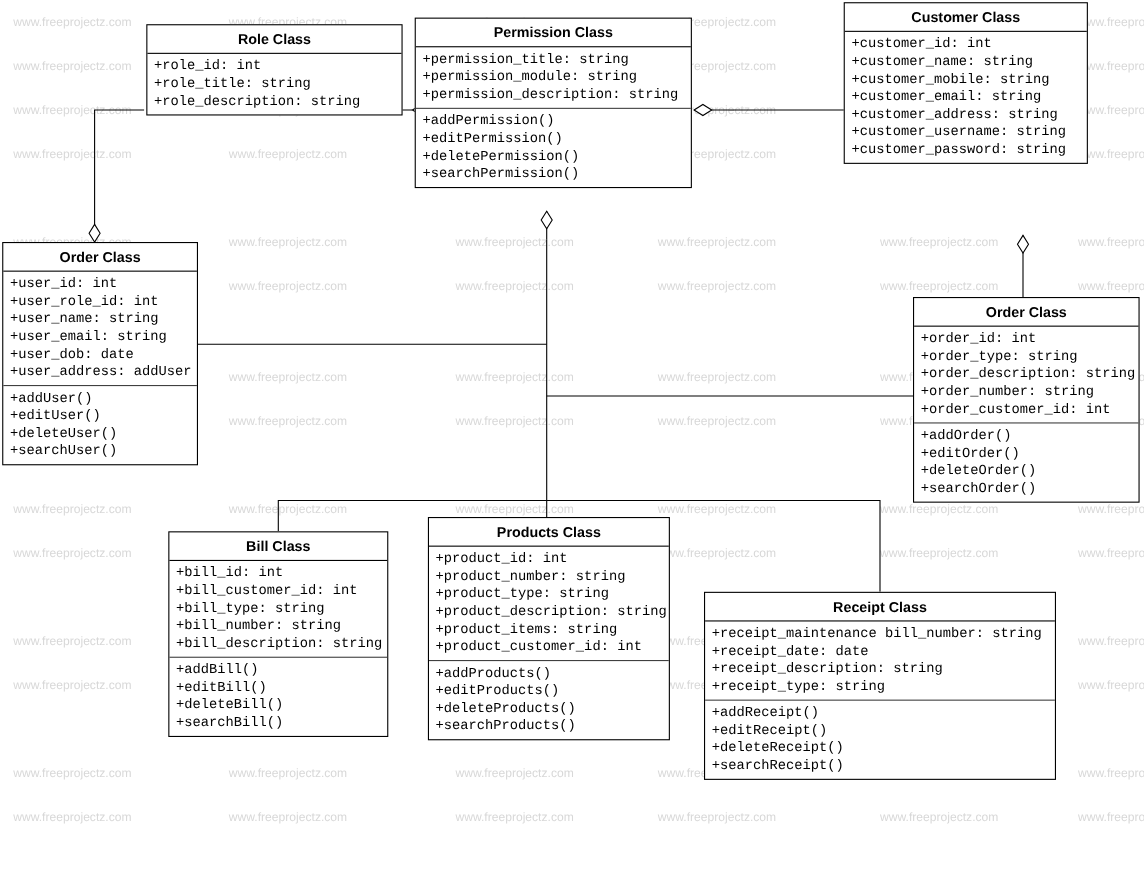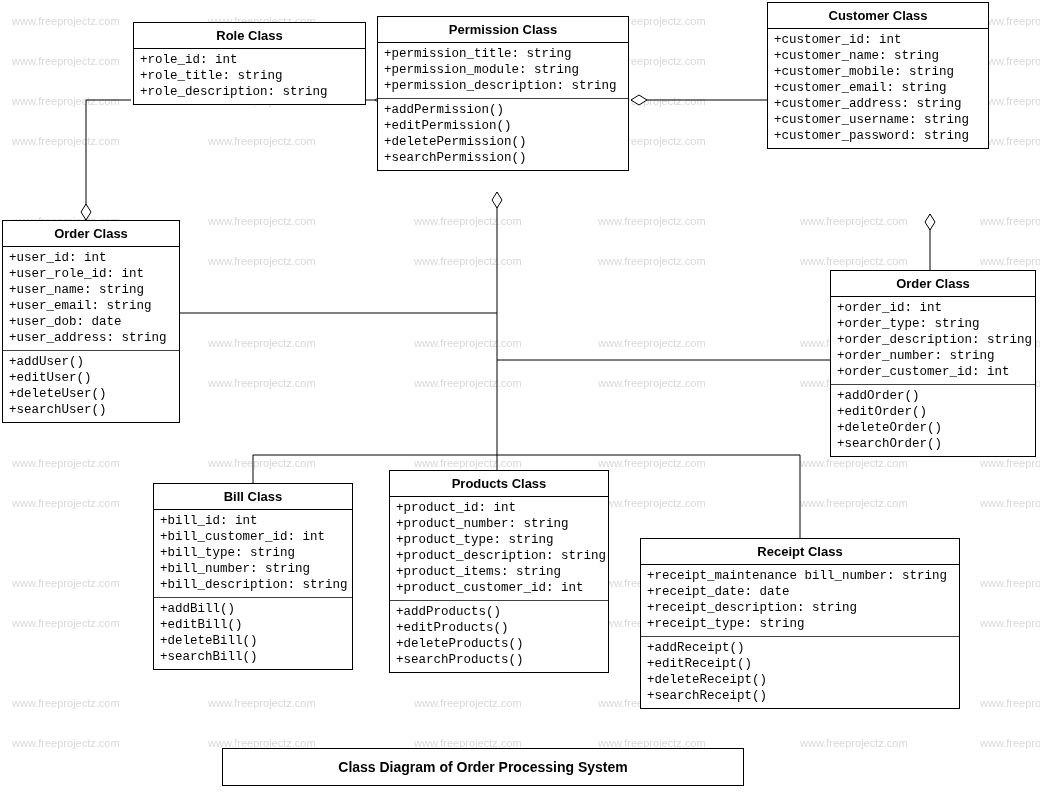--- a/index.html
+++ b/index.html
@@ -173,21 +173,21 @@
   </div>
 
   <div class="cls" style="left:2px;top:220px;width:178px">
     <div class="name">Order Class</div>
     <div class="sec">
         <div class="row">+user_id: int</div>
         <div class="row">+user_role_id: int</div>
         <div class="row">+user_name: string</div>
         <div class="row">+user_email: string</div>
         <div class="row">+user_dob: date</div>
-        <div class="row">+user_address: string</div>
+        <div class="row">+user_address: addUser</div>
       </div>
     <div class="sec">
         <div class="row">+addUser()</div>
         <div class="row">+editUser()</div>
         <div class="row">+deleteUser()</div>
         <div class="row">+searchUser()</div>
       </div>
   </div>
 
   <div class="cls" style="left:830px;top:270px;width:206px">
@@ -251,15 +251,14 @@
         <div class="row">+product_customer_id: int</div>
       </div>
     <div class="sec">
         <div class="row">+addProducts()</div>
         <div class="row">+editProducts()</div>
         <div class="row">+deleteProducts()</div>
         <div class="row">+searchProducts()</div>
       </div>
   </div>
 
-  <div class="caption" style="left:222px;top:748px;width:480px">Class Diagram of Order Processing System</div>
 
 </div>
 
 </body></html>

